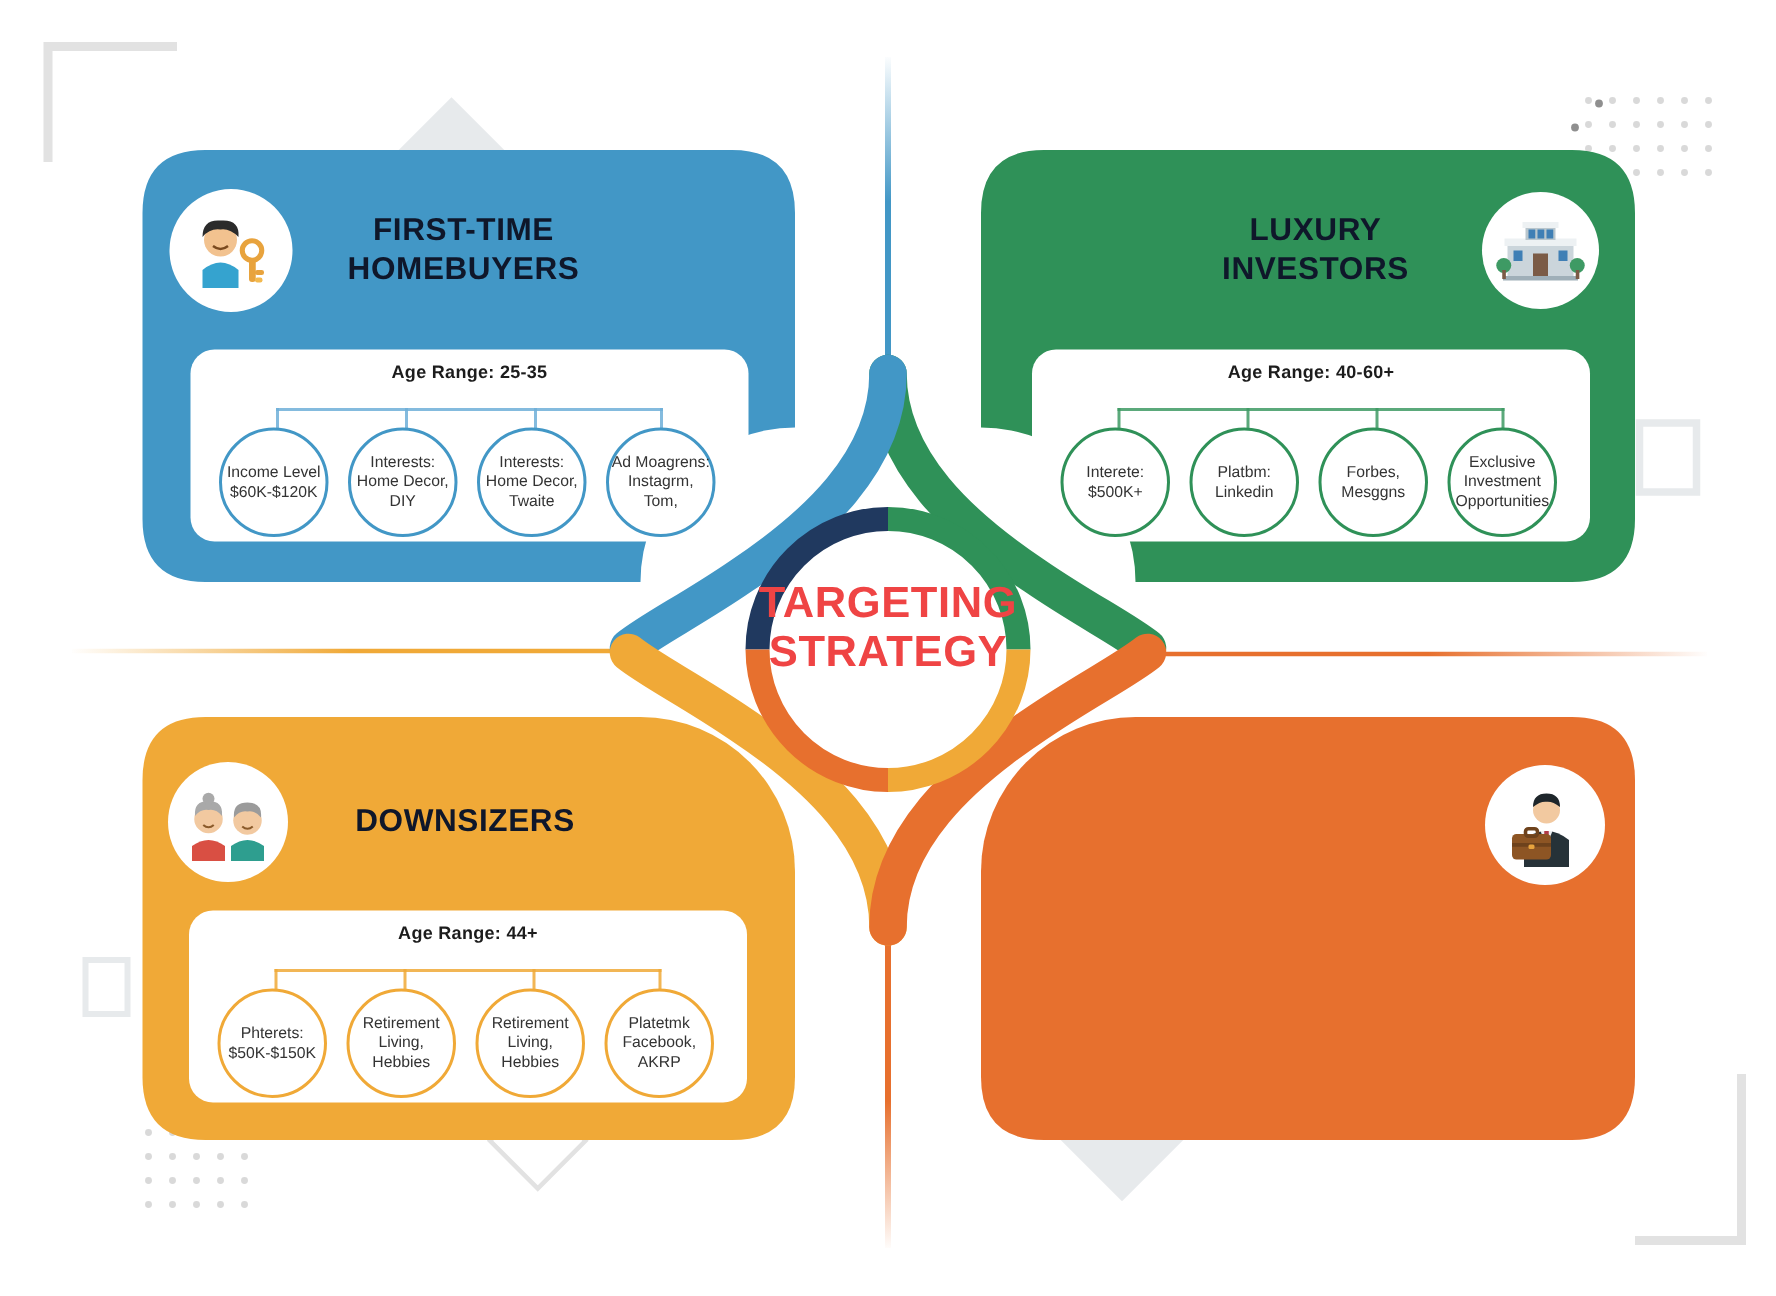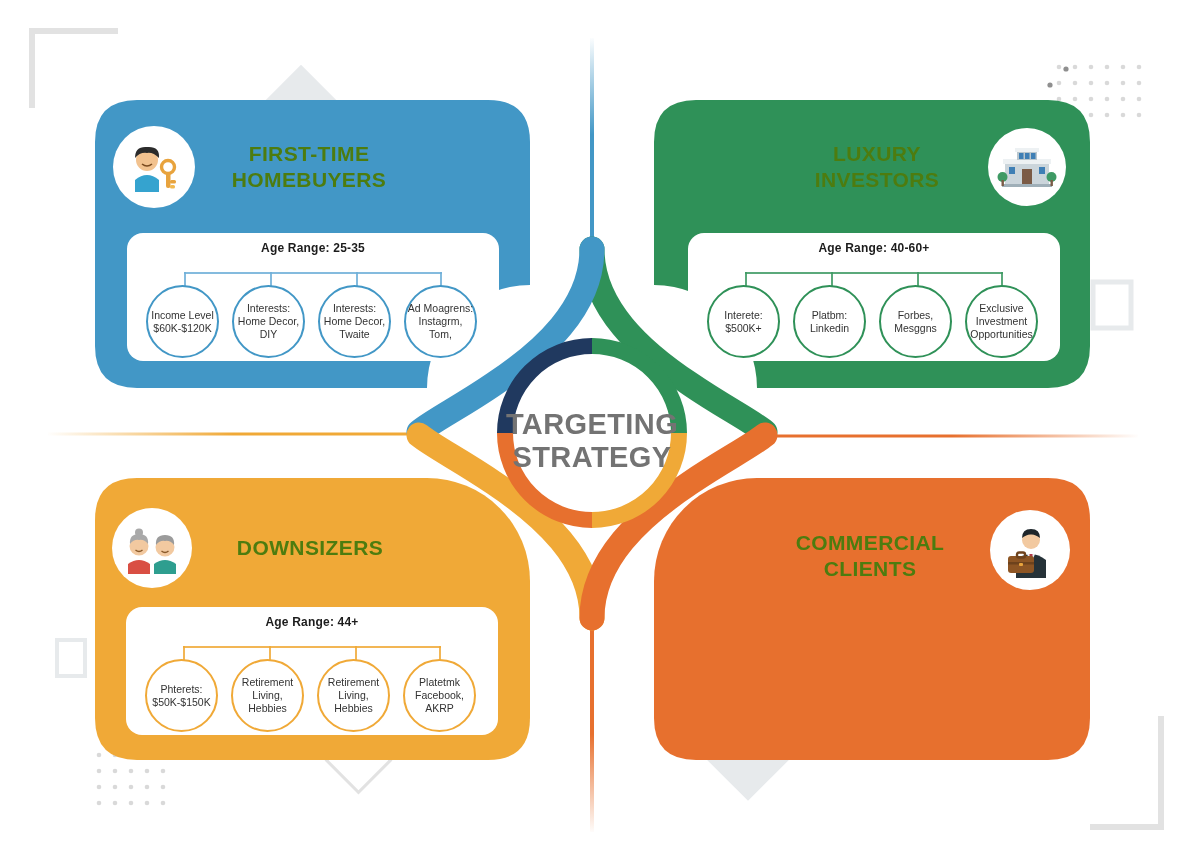--- a/index.html
+++ b/index.html
@@ -3,21 +3,21 @@
 <meta charset="utf-8">
 <style>
   html,body{margin:0;padding:0;background:#ffffff;}
   .canvas{
     position:relative;width:1184px;height:864px;overflow:hidden;
     background:#ffffff;font-family:"Liberation Sans", sans-serif;
   }
   svg.layer{position:absolute;left:0;top:0;}
   
   .q-title{
-    position:absolute;color:#4d7c0f;font-weight:bold;font-size:21px;
+    position:absolute;color:#0f172a;font-weight:bold;font-size:21px;
     line-height:1.22;text-align:center;letter-spacing:.4px;white-space:pre-line;
   }
   
   .avatar{
     position:absolute;background:#ffffff;border-radius:50%;
     display:flex;align-items:center;justify-content:center;
   }
   
   .panel{
     position:absolute;width:372px;height:128px;background:#ffffff;
@@ -31,22 +31,22 @@
   .bracket-tick{position:absolute;top:39px;width:2px;height:14px;opacity:.85;}
   .bubble{
     position:absolute;top:52px;width:69px;height:69px;border-radius:50%;
     background:#ffffff;border:2px solid;display:flex;align-items:center;justify-content:center;
     text-align:center;font-size:10.5px;line-height:1.22;color:#333333;white-space:pre-line;
     padding:0;box-sizing:content-box;
   }
   .b0{left:19px;} .b1{left:105px;} .b2{left:191px;} .b3{left:277px;}
   
   .hub-text{
-    position:absolute;left:502px;top:408px;width:180px;text-align:center;
-    font-size:29px;font-weight:bold;color:#737373;line-height:1.14;
+    position:absolute;left:502px;top:386px;width:180px;text-align:center;
+    font-size:29px;font-weight:bold;color:#ef4444;line-height:1.14;
     letter-spacing:.4px;white-space:pre-line;
   }
 </style>
 </head>
 <body>
 <div class="canvas">
 
 <svg class="layer" width="1184" height="864" viewBox="0 0 1184 864">
   <defs>
     <pattern id="dotpat" width="16" height="16" patternUnits="userSpaceOnUse">
@@ -221,22 +221,20 @@
   <div class="bubble b0" style="border-color:#F0A937;">Phterets:
 $50K-$150K</div>
   <div class="bubble b1" style="border-color:#F0A937;">Retirement
 Living, Hebbies</div>
   <div class="bubble b2" style="border-color:#F0A937;">Retirement
 Living, Hebbies</div>
   <div class="bubble b3" style="border-color:#F0A937;">Platetmk
 Facebook, AKRP</div>
 </div>
 
-<div class="q-title" style="left:758px;top:530px;width:224px;">COMMERCIAL
-CLIENTS</div>
 <div class="avatar" style="left:990px;top:510px;width:80px;height:80px;">
   <svg width="60" height="60" viewBox="0 0 60 60">
     <path d="M 16 40 Q 31 28 46 40 L 46 58 L 16 58 Z" fill="#263238"></path>
     <path d="M 27 34 L 35 34 L 31 44 Z" fill="#ECEFF1"></path>
     <rect x="29.5" y="34" width="3" height="10" fill="#B03A48"></rect>
     <circle cx="31" cy="20" r="9" fill="#F2C9A0"></circle>
     <path d="M 22 18 Q 22 9 31 9 Q 40 9 40 18 Q 35 14 31 14.5 Q 27 14 22 18 Z" fill="#1E262B"></path>
     <rect x="8" y="36" width="26" height="17" rx="3" fill="#8D5524"></rect>
     <rect x="8" y="42" width="26" height="2.5" fill="#6E421C"></rect>
     <rect x="17" y="32.5" width="8" height="5" rx="2" fill="none" stroke="#6E421C" stroke-width="2.4"></rect>

